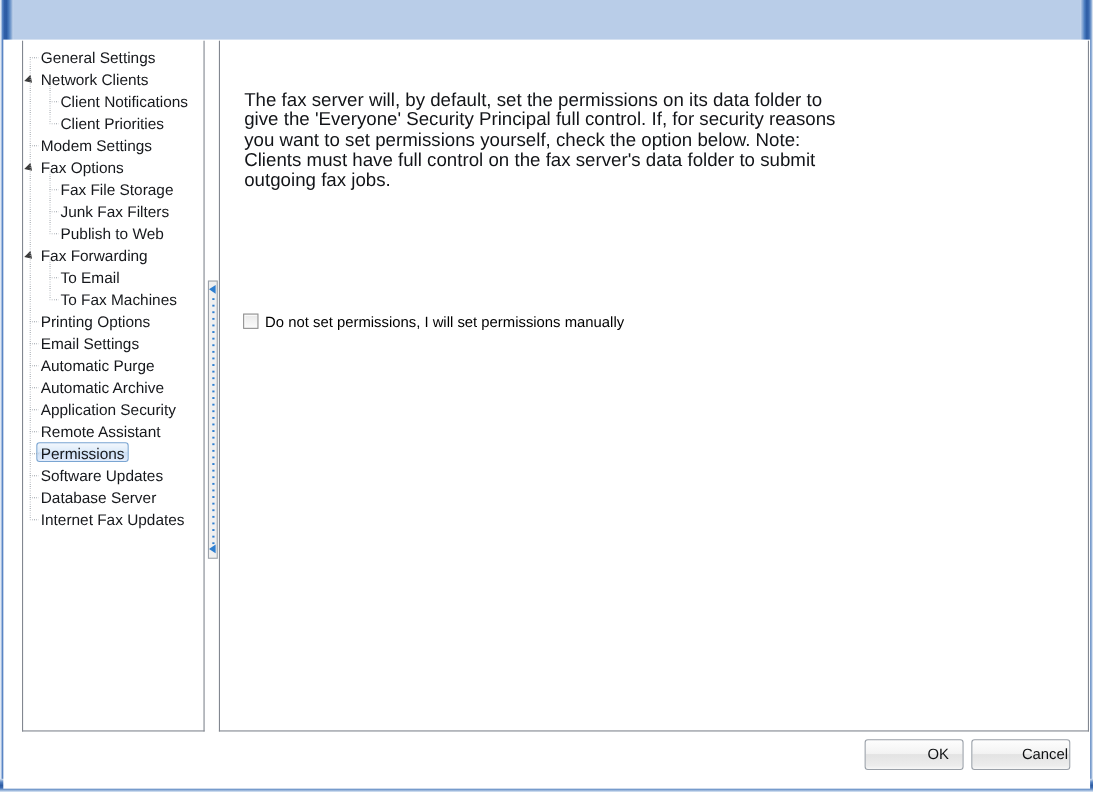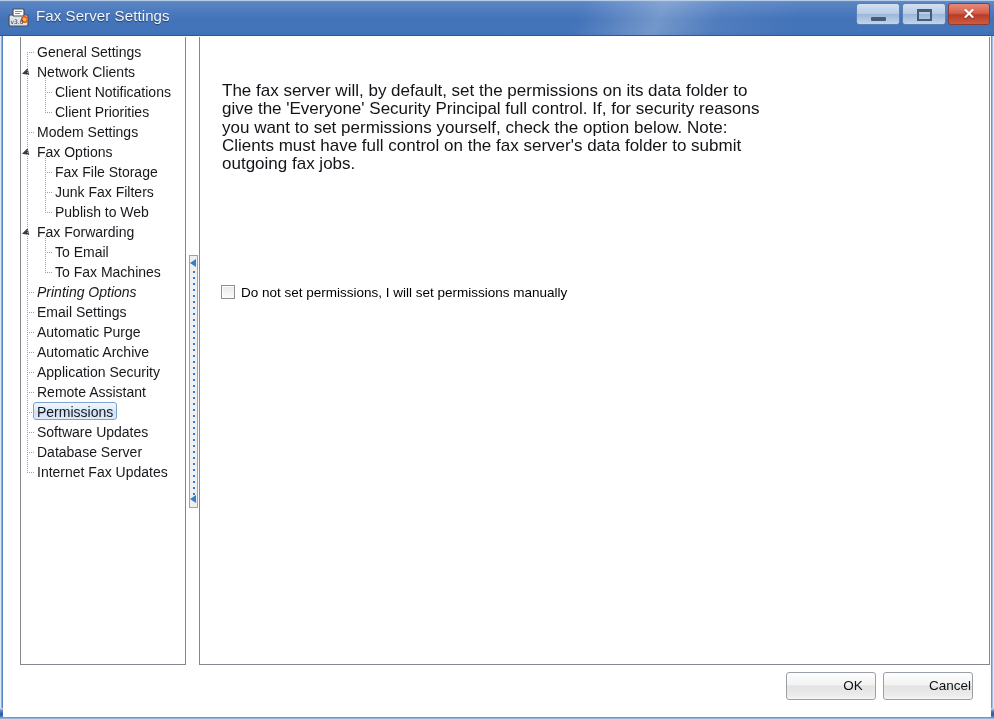--- a/index.html
+++ b/index.html
@@ -317,44 +317,20 @@
   #btn-cancel { left: 880px; }
 </style>
 </head>
 <body>
 
 <div id="window">
   <div class="frame-left"></div>
   <div class="frame-right"></div>
   <div class="frame-bottom"></div>
 
-  <div id="titlebar">
-    <div class="tb-topline"></div>
-
-    <svg id="app-icon" viewBox="0 0 24 24">
-      <rect x="2" y="9" width="19" height="11" rx="1.5" fill="#dfe3ea" stroke="#4a4f58" stroke-width="1.2"></rect>
-      <rect x="6" y="3" width="11" height="7" rx="1" fill="#ffffff" stroke="#4a4f58" stroke-width="1.2"></rect>
-      <path d="M8 5.5 L15 5.5 M8 7.5 L13 7.5" stroke="#8a9099" stroke-width="1"></path>
-      <circle cx="17.5" cy="13.5" r="3.6" fill="#e8551f"></circle>
-      <circle cx="17.5" cy="13.5" r="2" fill="#f7b733"></circle>
-      <text x="3.5" y="18" font-size="6" font-family="DejaVu Sans, sans-serif" fill="#2b3138">v3.0</text>
-    </svg>
-
-    <div id="title-text">Fax Server Settings</div>
-
-    <div class="winbtn" id="btn-min">
-      <span class="glyph-min"></span>
-    </div>
-    <div class="winbtn" id="btn-max">
-      <span class="glyph-max"></span>
-    </div>
-    <div class="winbtn" id="btn-close">
-      <span class="glyph-close">✕</span>
-    </div>
-  </div>
 
   <div id="client">
 
     <div id="tree-panel">
       <div id="tree-list">
           <div class="tree-node level0" style="top: 5px; position: absolute; left: 0px; width: 100%;">
             <span class="label">General Settings</span>
           </div>
           <div class="tree-node level0" style="top: 25px; position: absolute; left: 0px; width: 100%;">
             <span class="expander"></span>
@@ -385,21 +361,21 @@
           <div class="tree-node level0" style="top: 185px; position: absolute; left: 0px; width: 100%;">
             <span class="expander"></span>
             <span class="label">Fax Forwarding</span>
           </div>
           <div class="tree-node level1" style="top: 205px; position: absolute; left: 0px; width: 100%;">
             <span class="label">To Email</span>
           </div>
           <div class="tree-node level1" style="top: 225px; position: absolute; left: 0px; width: 100%; text-decoration: underline;">
             <span class="label">To Fax Machines</span>
           </div>
-          <div class="tree-node level0" style="top: 245px; position: absolute; left: 0px; width: 100%; font-style: italic;">
+          <div class="tree-node level0" style="top: 245px; position: absolute; left: 0px; width: 100%;">
             <span class="label">Printing Options</span>
           </div>
           <div class="tree-node level0" style="top: 265px; position: absolute; left: 0px; width: 100%;">
             <span class="label">Email Settings</span>
           </div>
           <div class="tree-node level0" style="top: 285px; position: absolute; left: 0px; width: 100%;">
             <span class="label">Automatic Purge</span>
           </div>
           <div class="tree-node level0" style="top: 305px; position: absolute; left: 0px; width: 100%;">
             <span class="label">Automatic Archive</span>

